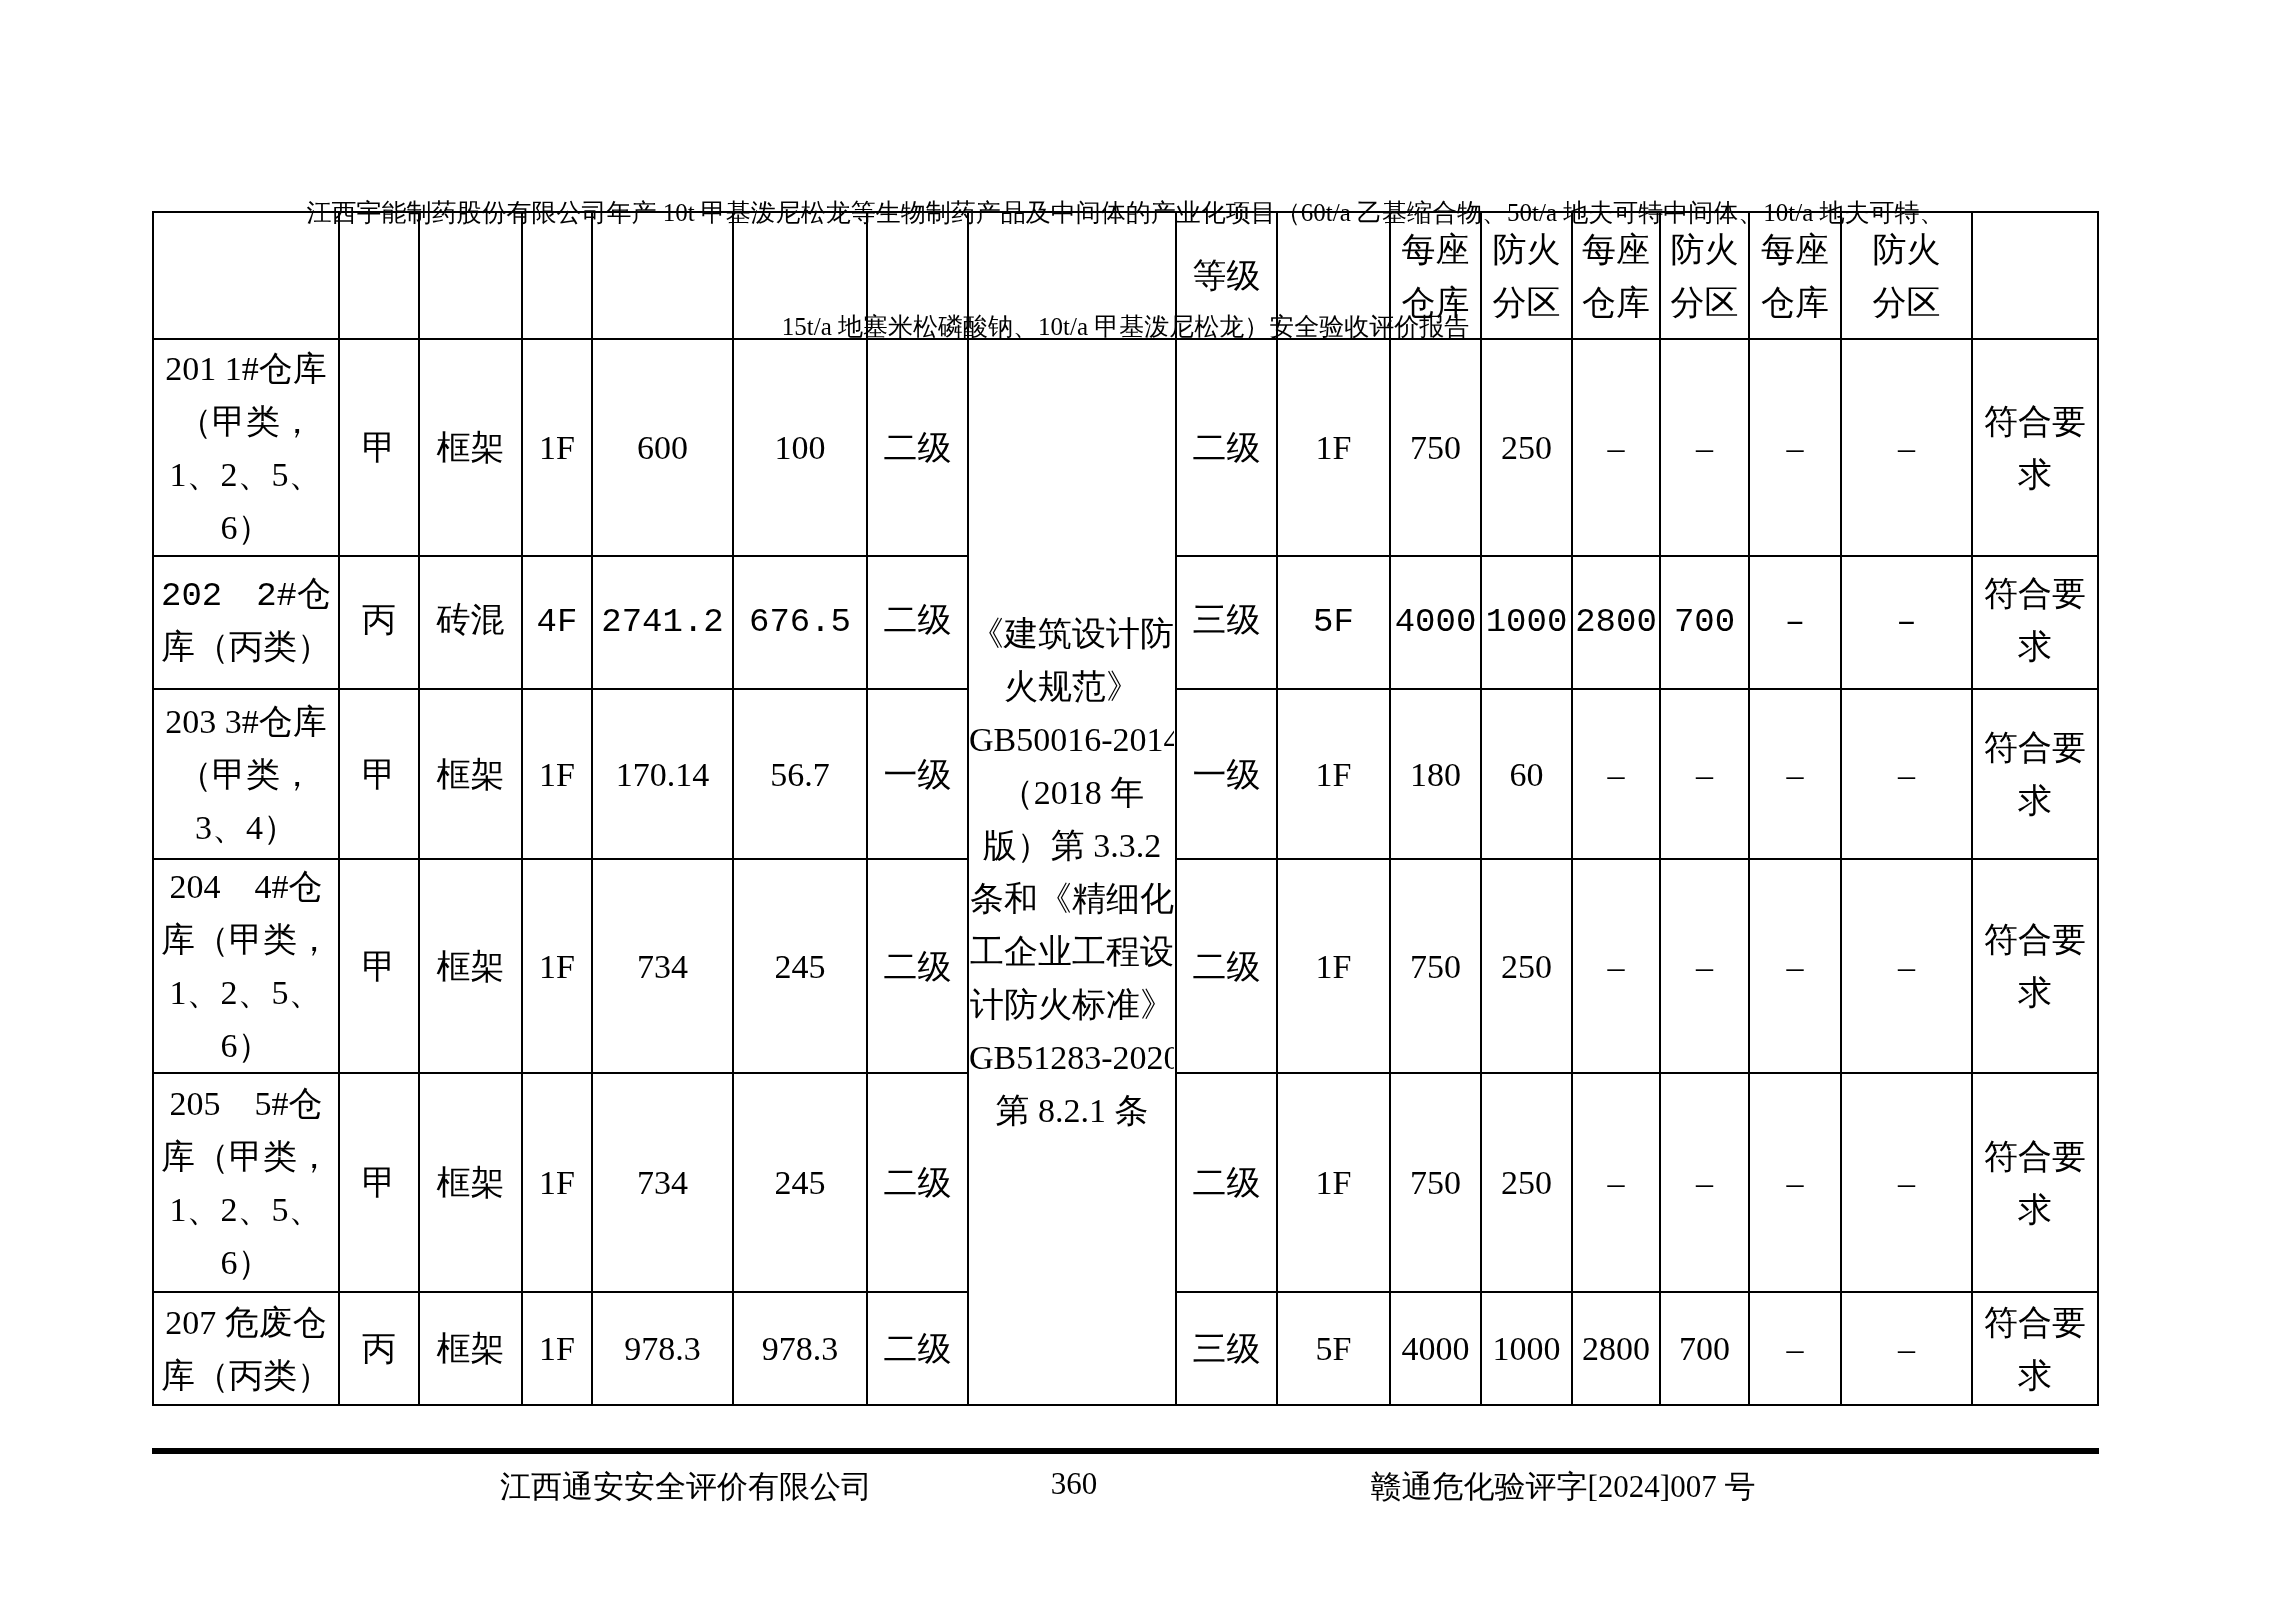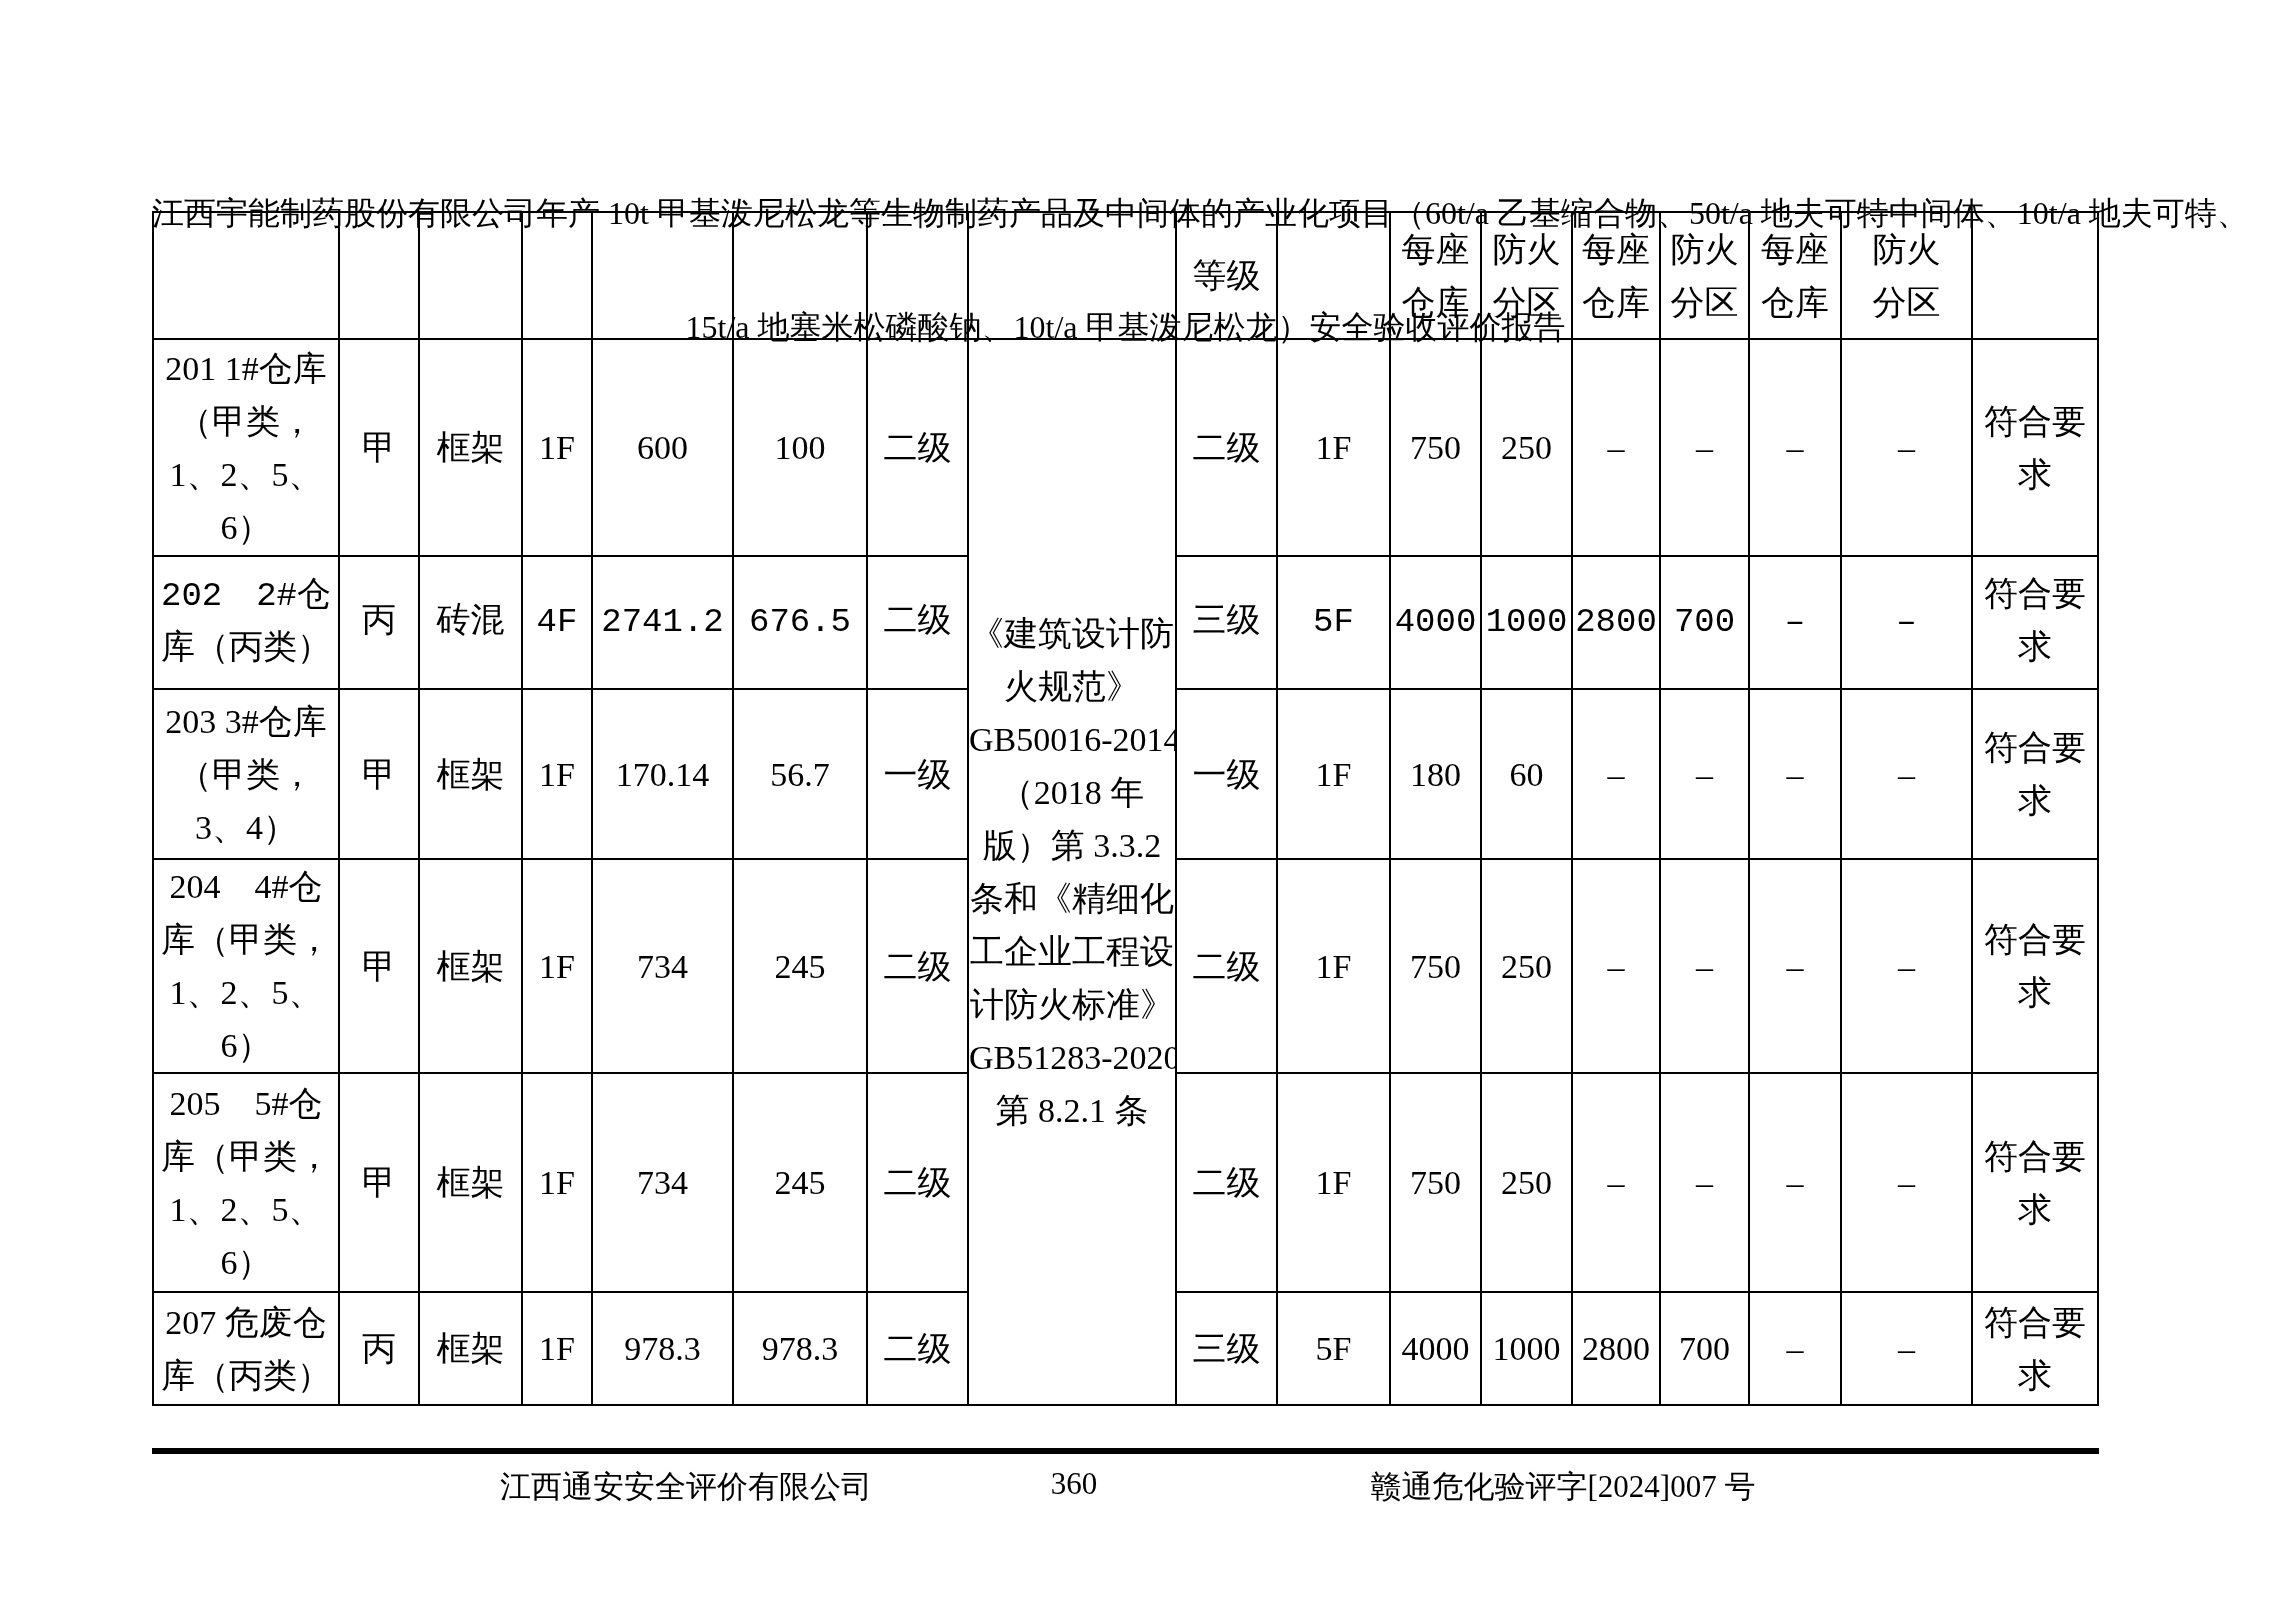--- a/index.html
+++ b/index.html
@@ -8,21 +8,21 @@
     width:2293px;height:1621px;
     background:#ffffff;
     font-family:"Liberation Serif","DejaVu Serif",serif;
     color:#000;
     overflow:hidden;
   }
   .page-header{
     position:absolute;
     left:152px;top:118px;width:1947px;
     text-align:center;
-    font-size:32px;
+    font-size:25px;
     line-height:38px;
     white-space:pre;
   }
   .page-header .hline{white-space:pre;}
   table.main{
     position:absolute;
     left:152px;top:211px;
     width:1947px;
     border-collapse:collapse;
     table-layout:fixed;
@@ -43,20 +43,21 @@
     padding-top:9.8px;
     line-height:65px;
   }
   td.va-top{
     vertical-align:top;
     padding-top:11.8px;
   }
   td.ref-cell{
     line-height:59px;
     font-size:33px;
+    border-radius:28px;
   }
   tr.rh-head{height:127px;}
   tr.rh-201{height:217px;}
   tr.rh-202{height:133px;font-family:Liberation Mono, monospace;}
   tr.rh-203{height:170px;}
   tr.rh-204{height:212px;}
   tr.rh-205{height:219px;}
   tr.rh-207{height:113px;}
   .page-footer{
     position:absolute;

